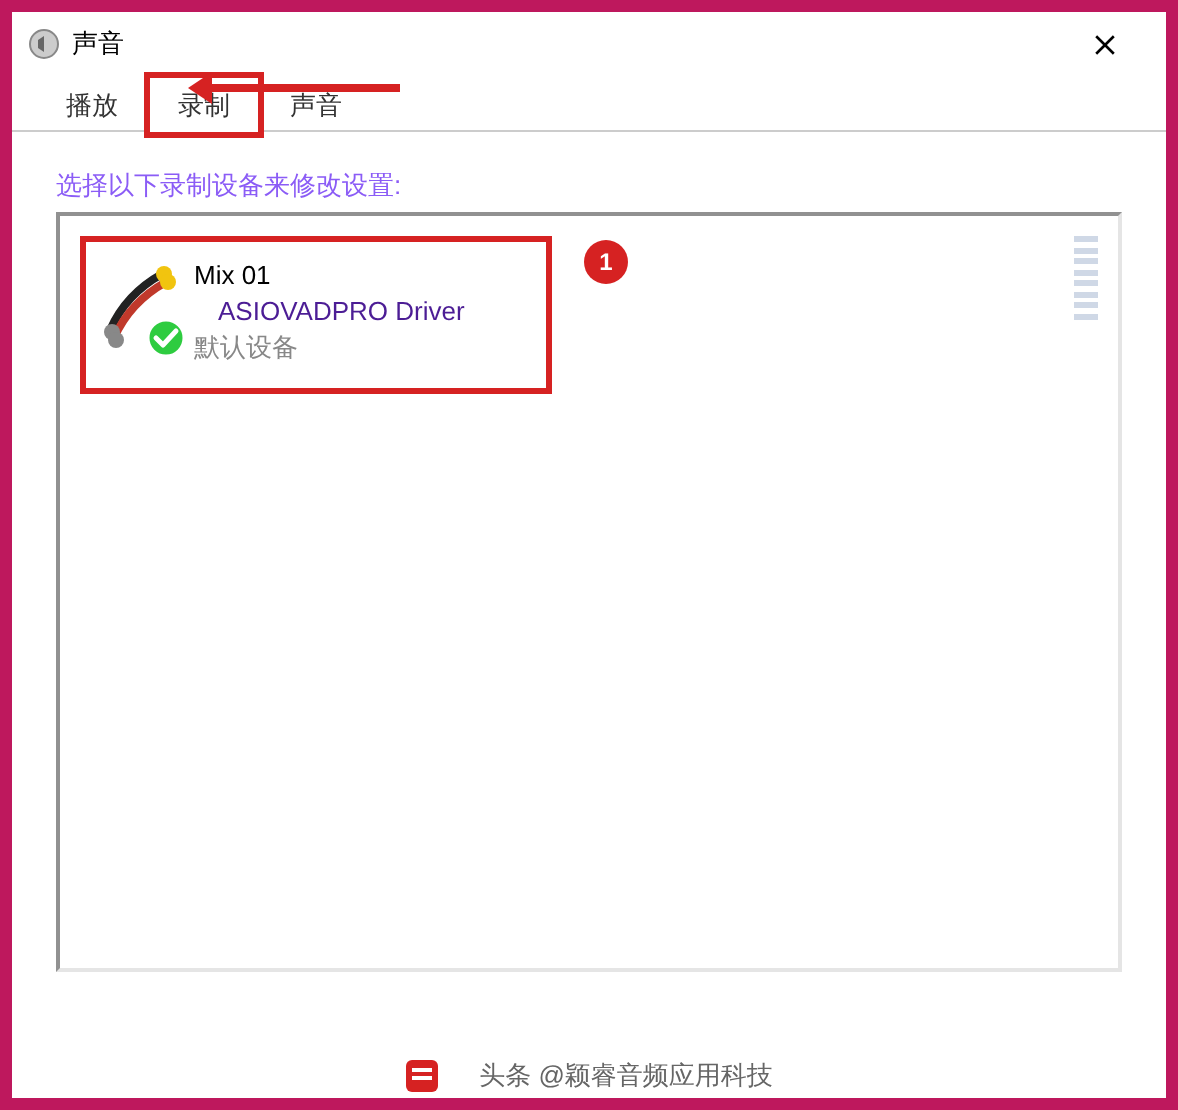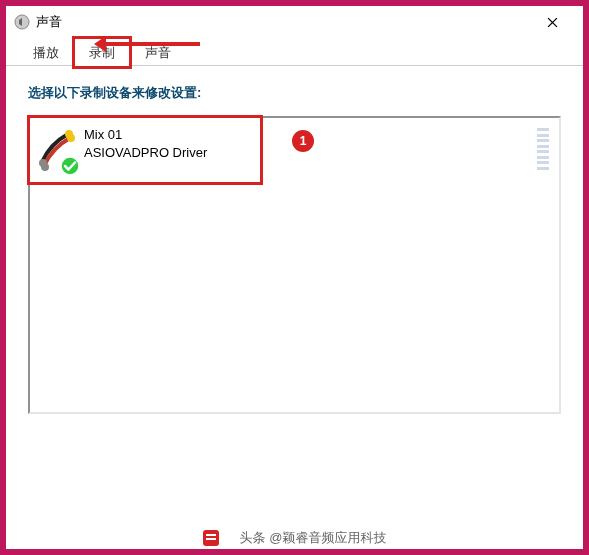--- a/index.html
+++ b/index.html
@@ -80,30 +80,29 @@
     }
     .tab.highlighted {
       outline: 3px solid #d62222;
       outline-offset: -1px;
     }
     .content {
       padding: 18px 22px 12px;
     }
     .prompt {
       font-size: 13px;
-      color: #0c4a6e;
-      margin-bottom: 14px;
-      font-weight: bold;
+      color: #8b5cf6;
+      margin-bottom: 4px;
     }
     .list {
       border: 2px inset #e5e5e5;
-      height: 298px;
-      background: #fff;
-      position: relative;
-      padding: 0;
+      height: 380px;
+      background: #fff;
+      position: relative;
+      padding: 13px;
     }
     .device-item {
       display: flex;
       align-items: flex-start;
       padding: 8px 8px 10px;
       width: 230px;
     }
     .device-item.highlighted {
       outline: 3px solid #d62222;
       outline-offset: 0;
@@ -124,21 +123,22 @@
     }
     .device-text {
       line-height: 1.4;
     }
     .device-name {
       font-size: 13px;
       color: #000;
     }
     .device-driver {
       font-size: 13px;
-      color: #000000;
+      color: #4c1d95;
+      margin-left: 12px;
     }
     .device-status {
       font-size: 13px;
       color: #888;
     }
     .annotation {
       position: absolute;
       top: 12px;
       left: 262px;
       display: flex;
@@ -262,20 +262,21 @@
             <span class="device-check">
               <svg viewBox="0 0 20 20" width="20" height="20">
                 <circle cx="10" cy="10" r="9" fill="#2ecc40" stroke="#fff" stroke-width="1.5"></circle>
                 <path d="M5 10 L8.5 13.5 L15 6.5" stroke="#fff" stroke-width="2.5" fill="none" stroke-linecap="round" stroke-linejoin="round"></path>
               </svg>
             </span>
           </div>
           <div class="device-text">
             <div class="device-name">Mix 01</div>
             <div class="device-driver">ASIOVADPRO Driver</div>
+            <div class="device-status">默认设备</div>
           </div>
         </div>
 
         <div class="annotation">
           <div class="anno-badge">1</div>
         </div>
 
         <div class="level-meter">
           <div class="level-seg"></div>
             <div class="level-seg"></div>

